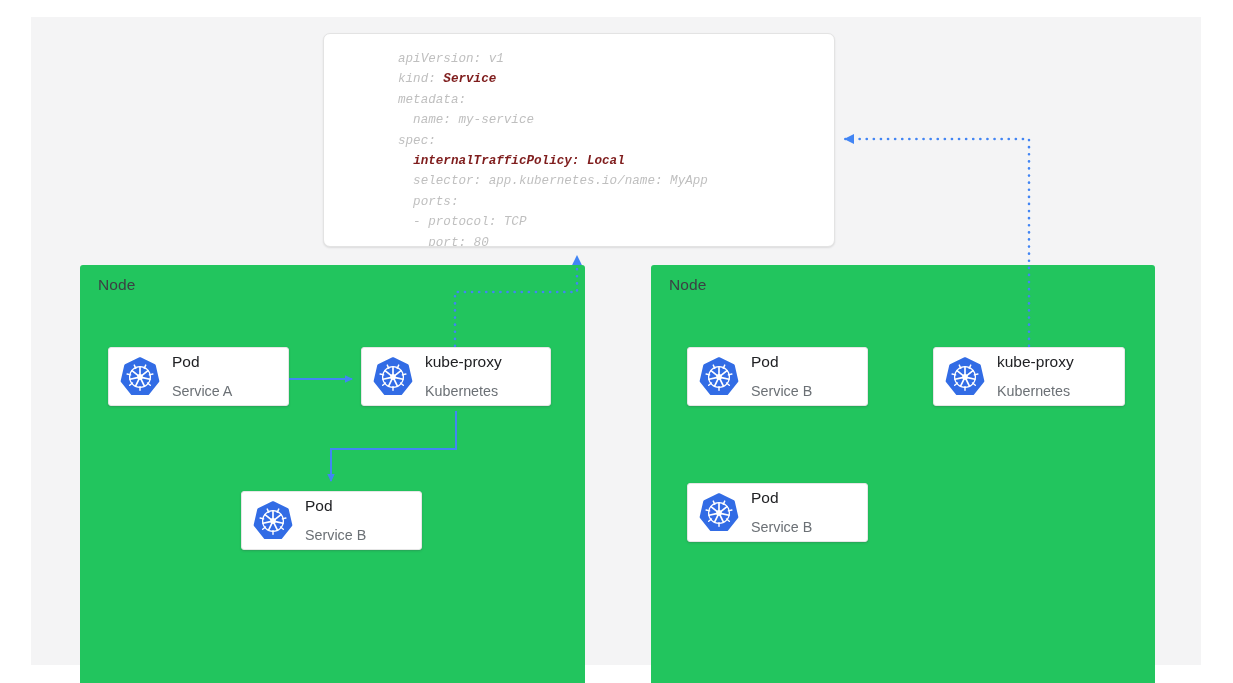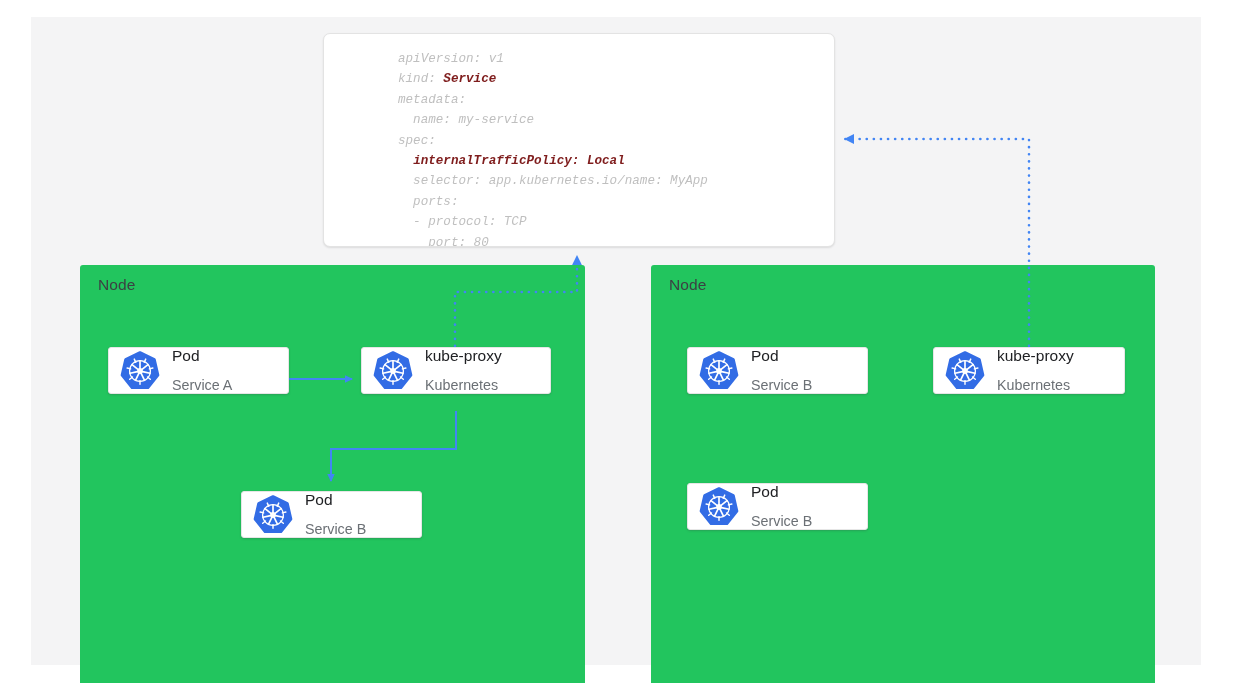--- a/index.html
+++ b/index.html
@@ -46,21 +46,21 @@
   .node.left{left:80px;width:505px;}
   .node.right{left:651px;width:504px;}
   .node-label{
     position:absolute;left:18px;top:11px;
     font-size:15.5px;color:#3c4043;
     letter-spacing:.1px;
   }
 
   
   .card{
-    position:absolute;width:181px;height:47px;
+    position:absolute;width:181px;height:59px;
     background:#ffffff;border:1px solid #e6e6e6;border-radius:3px;
     box-shadow:0 1px 2px rgba(60,64,67,.25);
     box-sizing:border-box;
     display:flex;align-items:center;
   }
   .card .k8s-icon{
     flex:0 0 auto;width:40px;height:40px;margin-left:11px;
   }
   .card .card-text{
     margin-left:12px;display:flex;flex-direction:column;justify-content:center;

